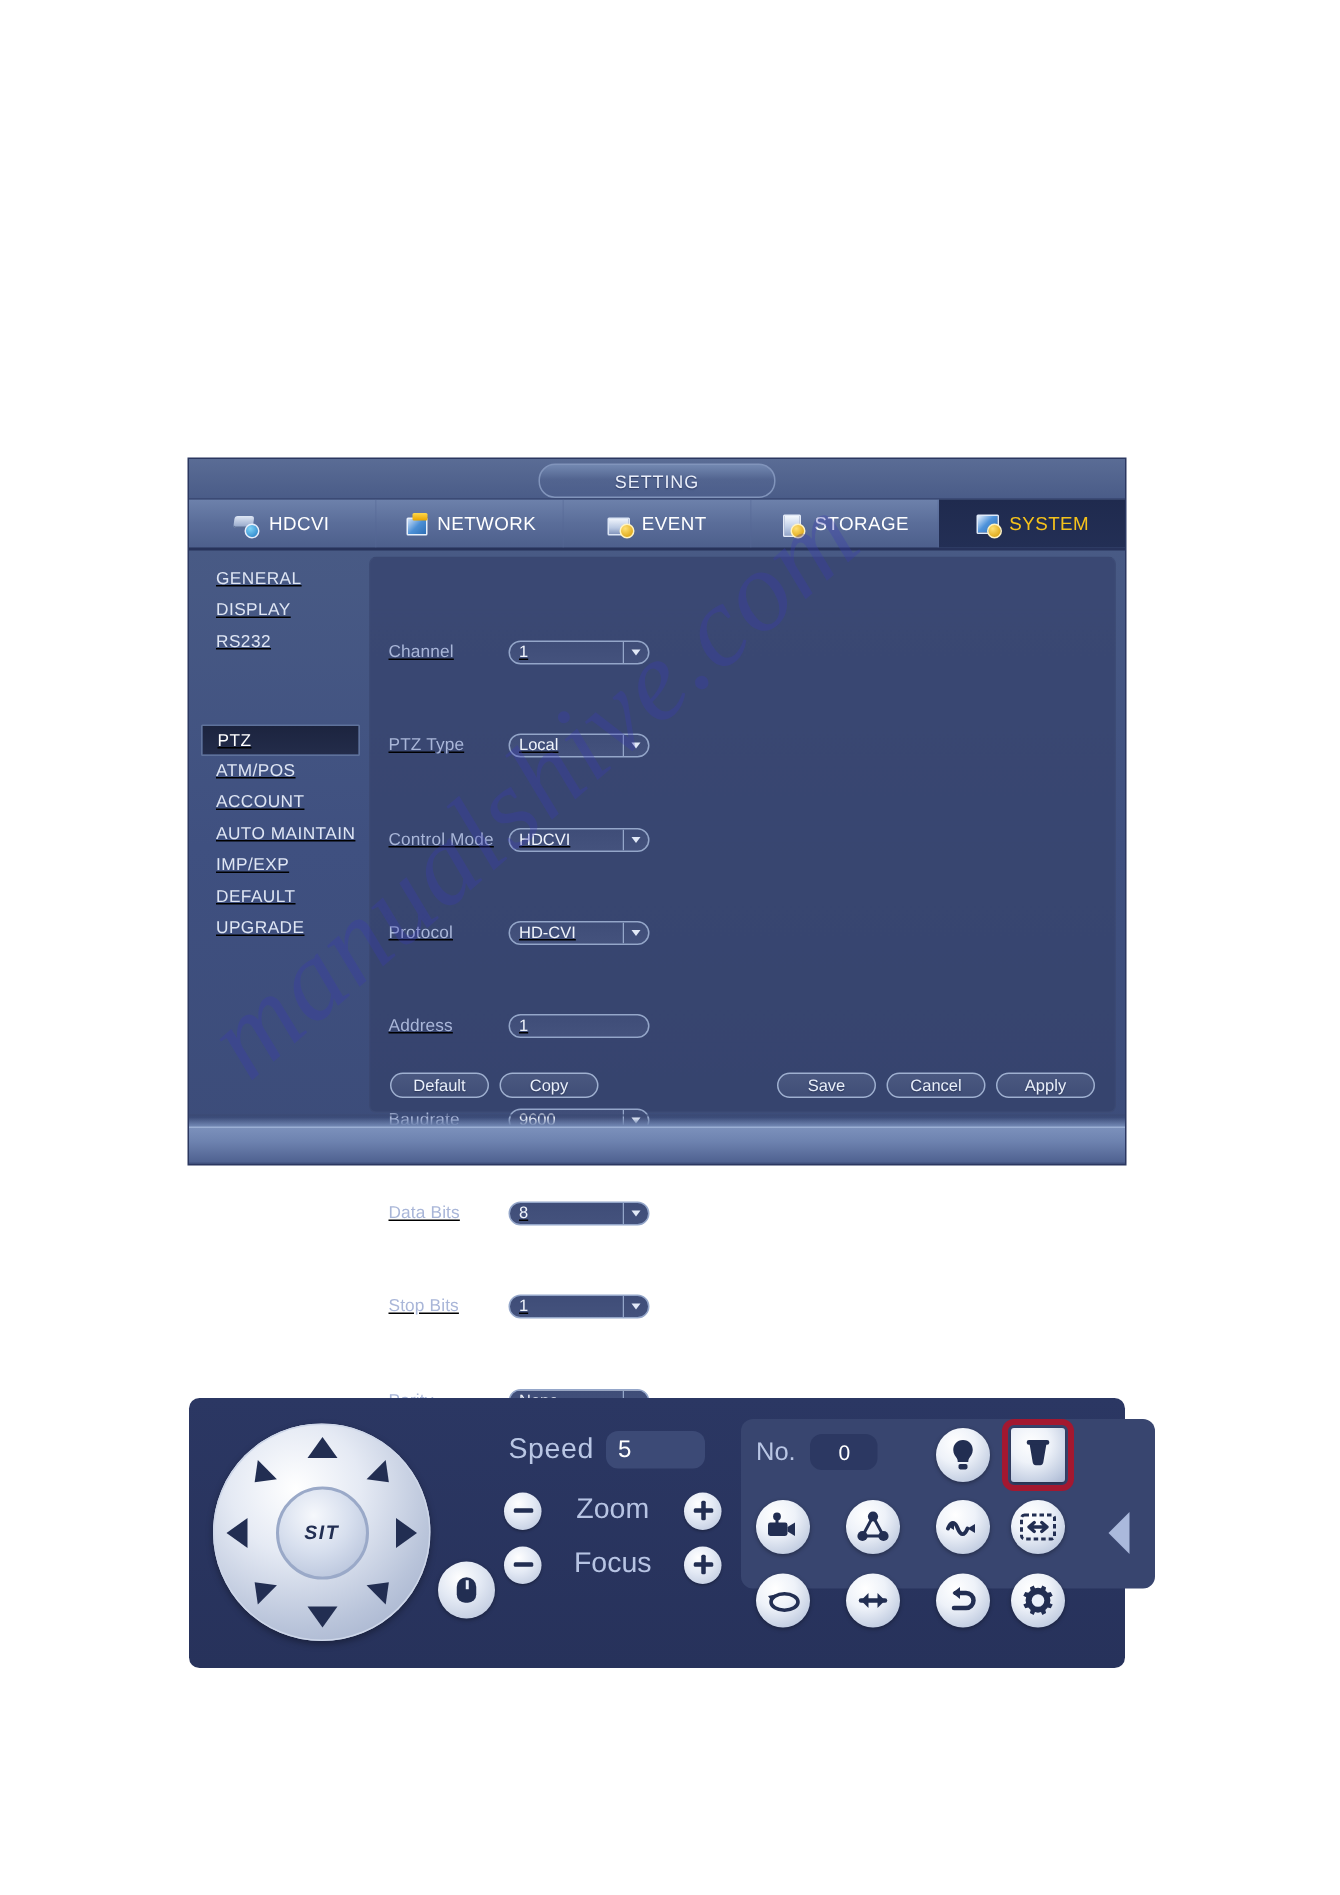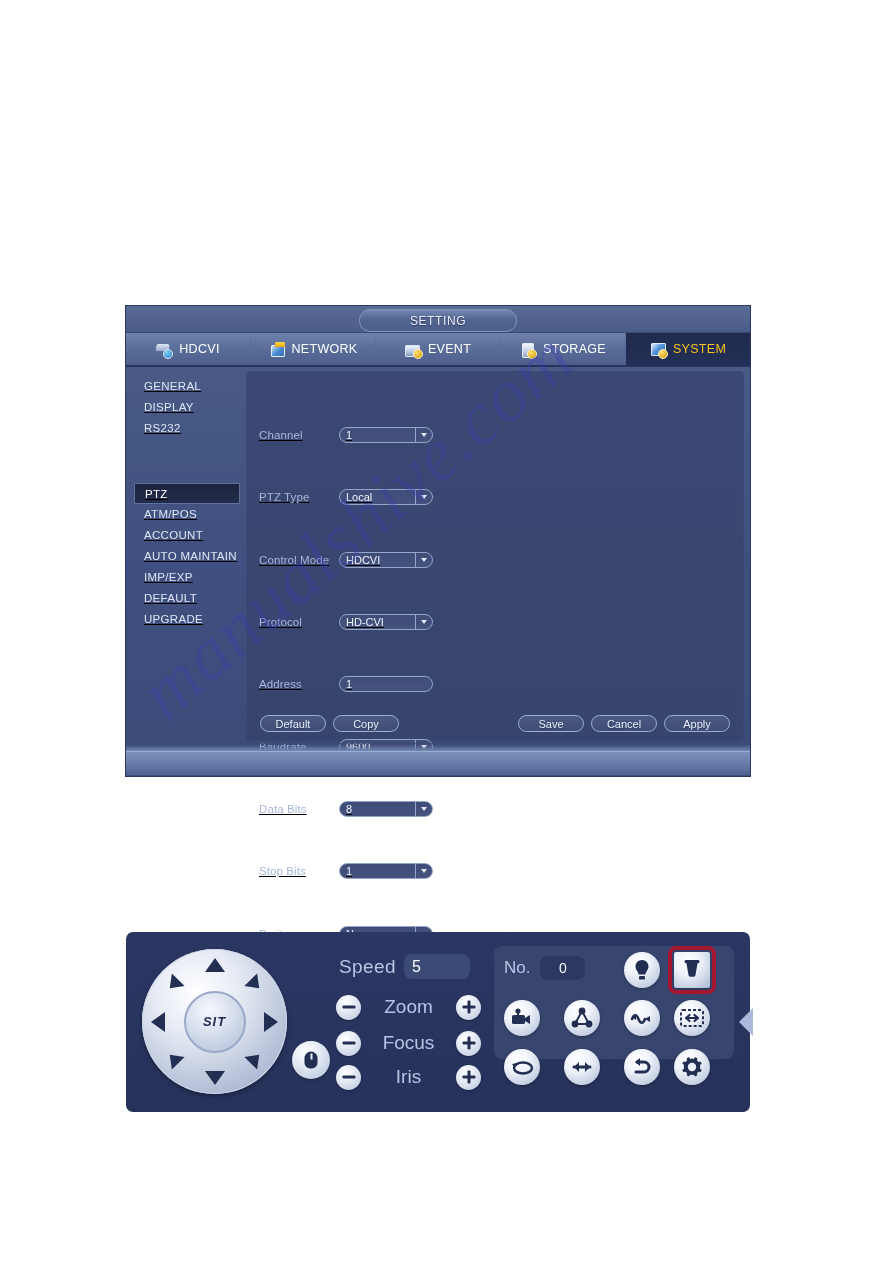--- a/index.html
+++ b/index.html
@@ -449,20 +449,21 @@
     width: 3px; height: 13px; background: #222e52; border-radius: 1px;
   }
 
   
   #ptz-right {
     position: absolute;
     left: 368px; top: 14px;
     width: 240px; height: 113px;
     background: #38456f;
     border-radius: 8px;
+    padding-left: 36px;
   }
   #no-row {
     position: absolute;
     left: 10px; top: 10px;
     display: flex; align-items: center; gap: 10px;
   }
   #no-row .lbl { color: #b9c6e4; font-size: 17px; }
   #no-field {
     width: 45px; height: 24px;
     border-radius: 8px;
@@ -670,25 +671,20 @@
       <span class="name">Zoom</span>
       <span class="pm plus"></span>
     </div>
 
     <div class="ctl-row" id="row-focus">
       <span class="pm"></span>
       <span class="name">Focus</span>
       <span class="pm plus"></span>
     </div>
 
-    <div class="ctl-row" id="row-iris">
-      <span class="pm"></span>
-      <span class="name">Iris</span>
-      <span class="pm plus"></span>
-    </div>
   </div>
 
   <div id="ptz-right">
 
     <div id="no-row">
       <span class="lbl">No.</span>
       <span id="no-field">0</span>
     </div>
 
     <div class="rbtn" style="left:130px; top:6px;">

